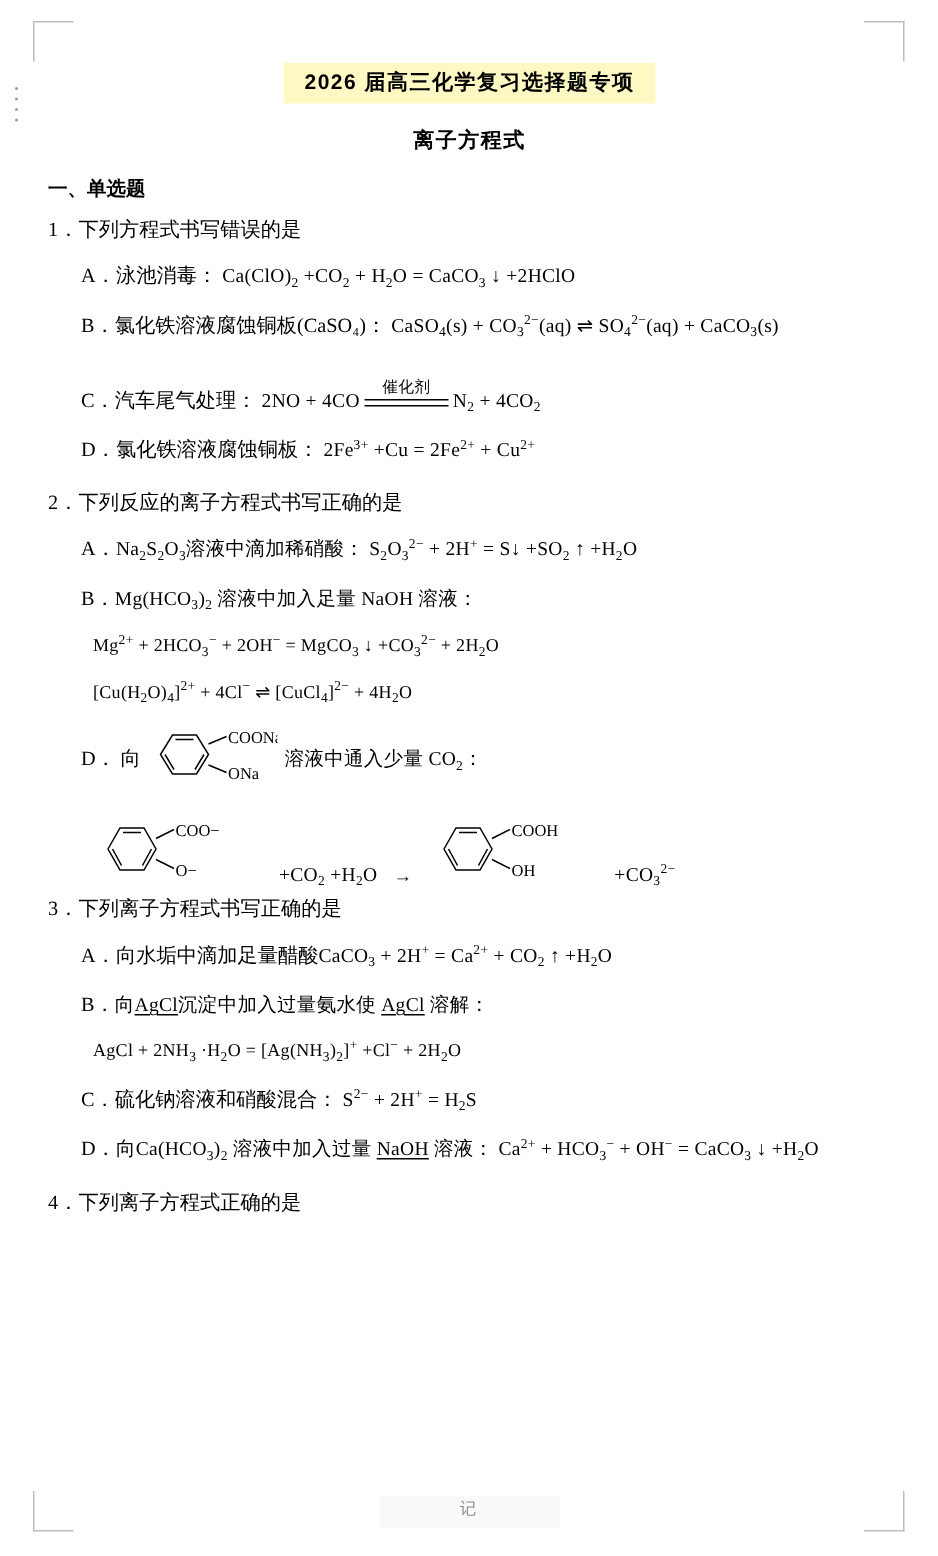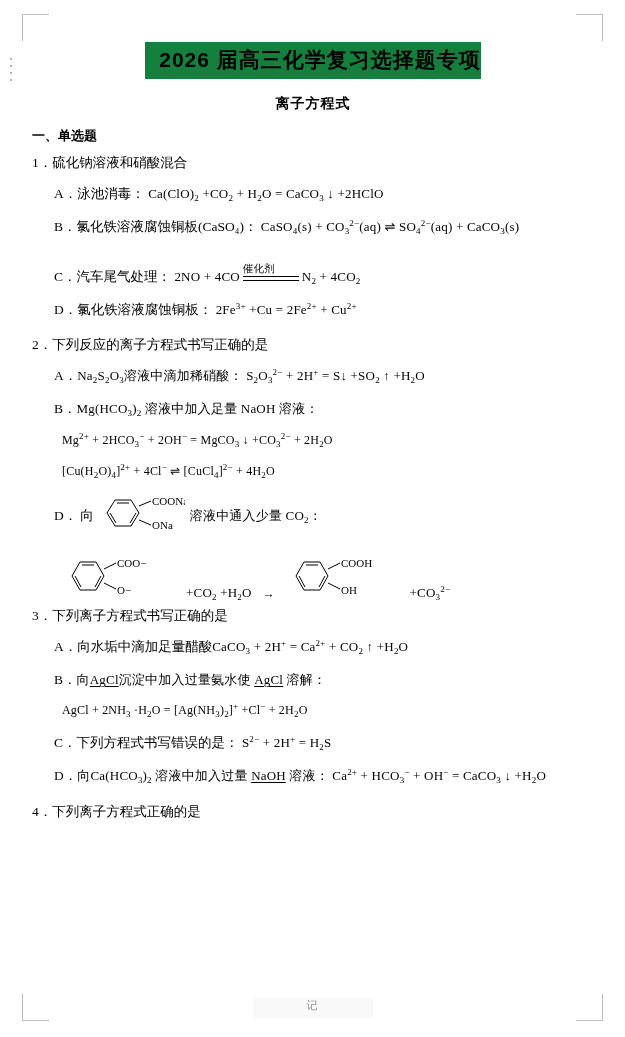--- a/index.html
+++ b/index.html
@@ -53,27 +53,27 @@
     top: 30px;
     width: 570px;
   }
 
   .title-banner {
     text-align: center;
     margin: 12px 0 0 0;
   }
   .title-banner span {
     display: inline-block;
-    background: #15803d;
+    background: #fef9c3;
     color: #000;
     font-family: "Liberation Sans", sans-serif;
     font-weight: bold;
-    font-size: 21px;
+    font-size: 14px;
     letter-spacing: 1px;
-    padding: 4px 0 5px 14px;
+    padding: 4px 14px 5px 14px;
   }
   .subtitle {
     text-align: center;
     font-family: "Liberation Sans", sans-serif;
     font-weight: bold;
     font-size: 14px;
     letter-spacing: 1px;
     margin: 16px 0 6px 0;
   }
 
@@ -128,20 +128,21 @@
     height: 1px;
     background: #000;
   }
   .arrow-cat::before { top: -2px; }
   .arrow-cat::after { top: 2px; }
   .arrow-cat .lbl {
     position: absolute;
     top: -17px;
     left: 0;
     width: 56px;
+    text-align: center;
     font-size: 10.5px;
     white-space: nowrap;
   }
 
   .benzene-inline {
     display: inline-block;
     vertical-align: middle;
     margin: 0 2px;
   }
 
@@ -194,21 +195,21 @@
 
     <div class="title-banner">
       <span>2026 届高三化学复习选择题专项</span>
     </div>
 
     <div class="subtitle">离子方程式</div>
 
     <div class="section-head">一、单选题</div>
 
     <div class="q">
-      <span>1．</span><span>硫化钠溶液和硝酸混合</span>
+      <span>1．</span><span>下列方程式书写错误的是</span>
     </div>
 
     <div class="opt">
       <span>A．</span><span>泳池消毒：</span>
       <span class="m">Ca(ClO)<sub>2</sub> +CO<sub>2</sub> + H<sub>2</sub>O = CaCO<sub>3</sub> ↓ +2HClO</span>
     </div>
 
     <div class="opt">
       <span>B．</span><span>氯化铁溶液腐蚀铜板(CaSO₄)：</span>
       <span class="m">CaSO<sub>4</sub>(s) + CO<sub>3</sub><sup>2−</sup>(aq) ⇌ SO<sub>4</sub><sup>2−</sup>(aq) + CaCO<sub>3</sub>(s)</span>
@@ -297,21 +298,21 @@
     </div>
 
     <div class="opt">
       <span>B．</span><span class="m">向<span class="ulb">AgCl</span>沉淀中加入过量氨水使 <span class="ulb">AgCl</span> 溶解：</span>
     </div>
     <div class="eqline">
       <span class="m sm">AgCl + 2NH<sub>3</sub> ·H<sub>2</sub>O = [Ag(NH<sub>3</sub>)<sub>2</sub>]<sup>+</sup> +Cl<sup>−</sup> + 2H<sub>2</sub>O</span>
     </div>
 
     <div class="opt">
-      <span>C．</span><span>下列方程式书写错误的是：</span>
+      <span>C．</span><span>硫化钠溶液和硝酸混合：</span>
       <span class="m">S<sup>2−</sup> + 2H<sup>+</sup> = H<sub>2</sub>S</span>
     </div>
 
     <div class="opt">
       <span>D．</span><span class="m">向Ca(HCO<sub>3</sub>)<sub>2</sub> 溶液中加入过量 <span class="ulb">NaOH</span> 溶液：</span>
       <span class="m">Ca<sup>2+</sup> + HCO<sub>3</sub><sup>−</sup> + OH<sup>−</sup> = CaCO<sub>3</sub> ↓ +H<sub>2</sub>O</span>
     </div>
 
     <div class="q" style="margin-top:14px">
       <span>4．</span><span>下列离子方程式正确的是</span>

